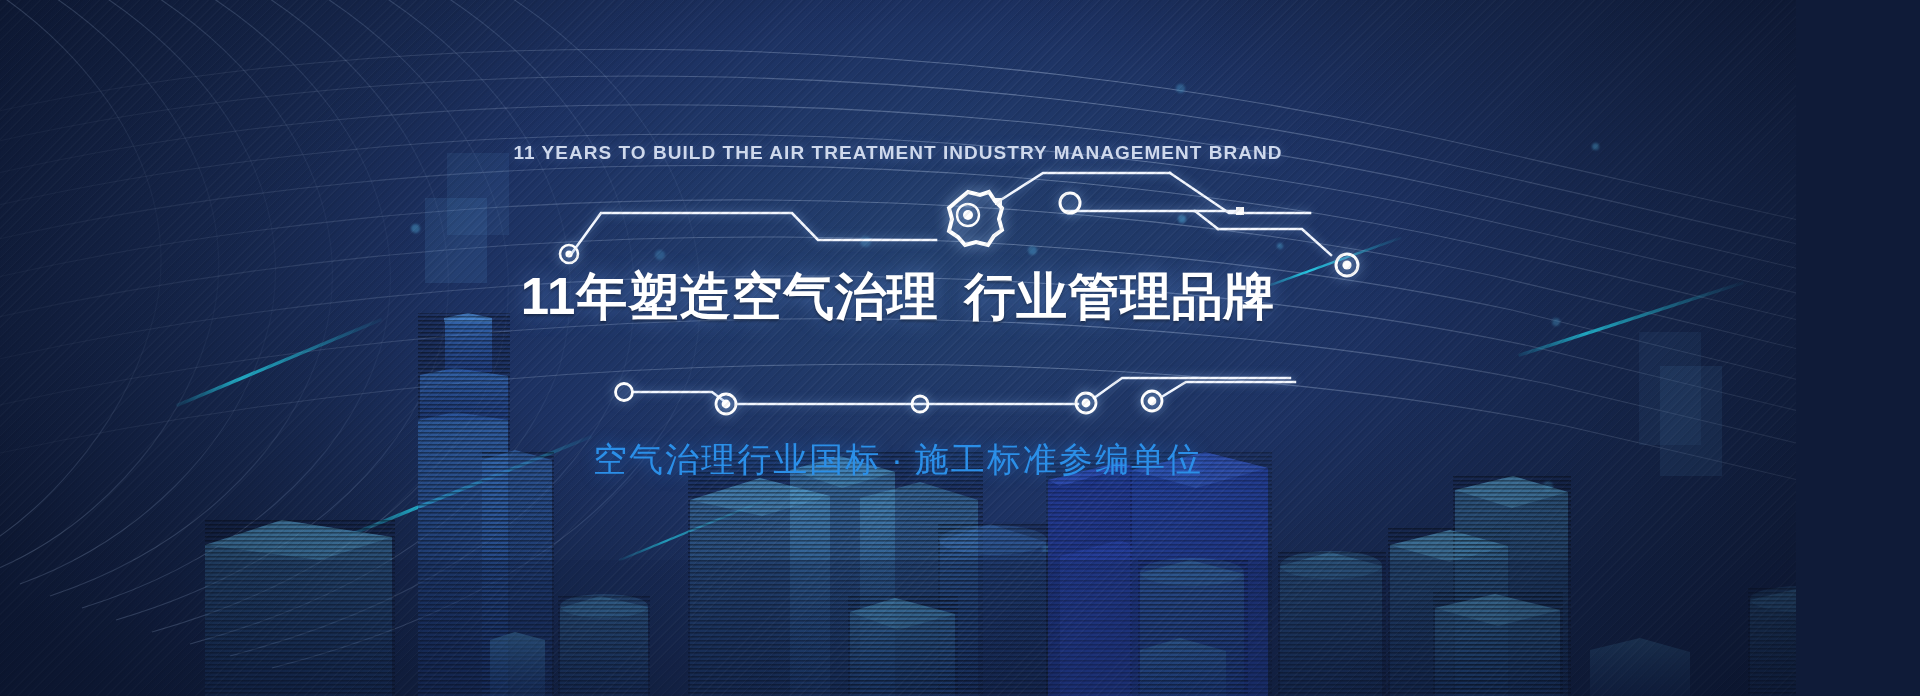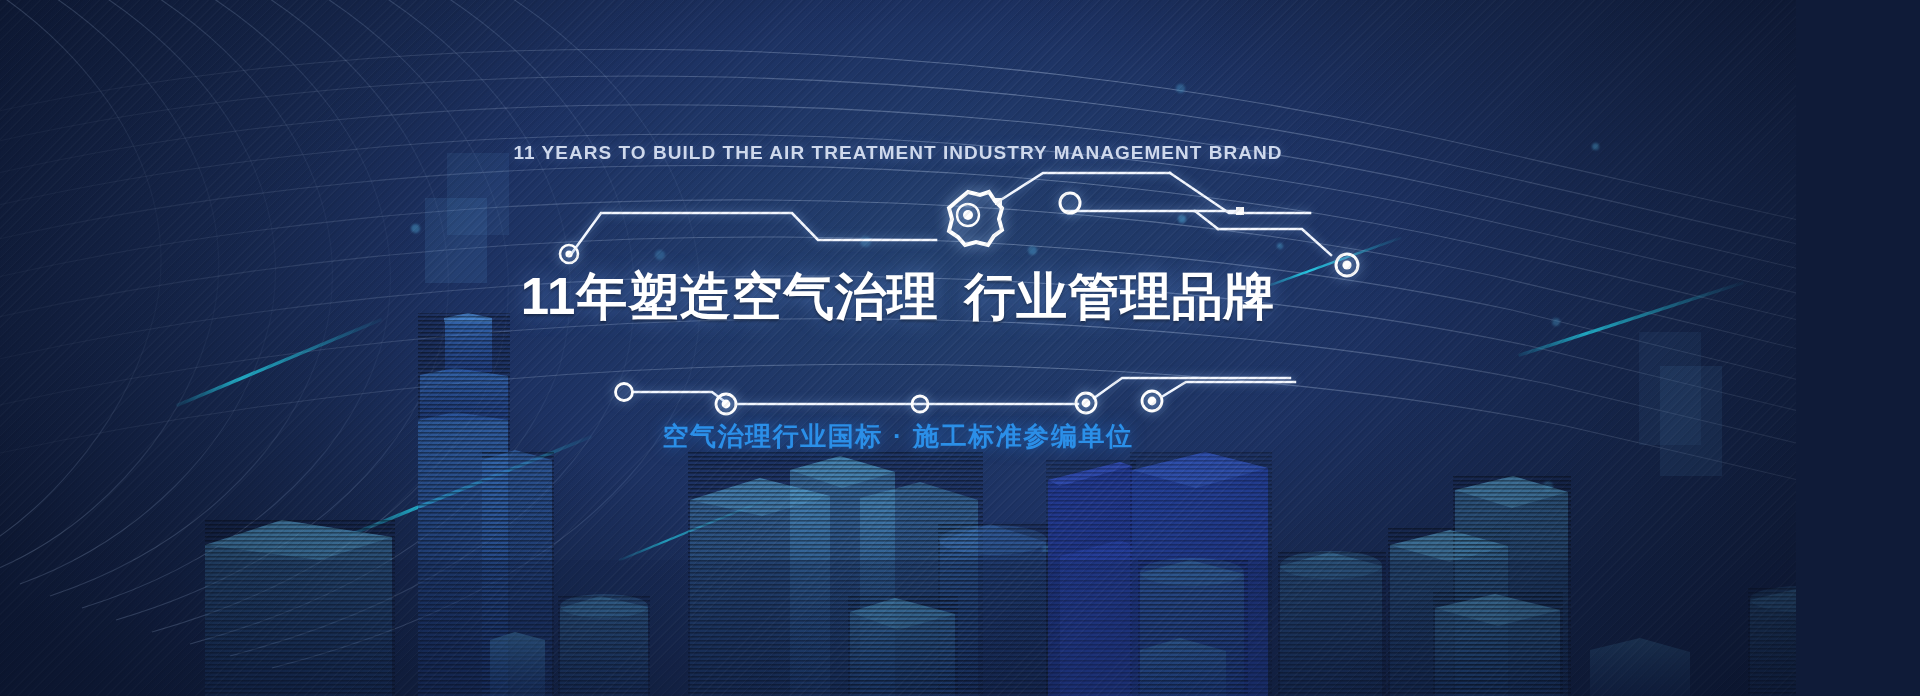--- a/index.html
+++ b/index.html
@@ -69,24 +69,24 @@
     letter-spacing:0.015em;
     white-space:nowrap;
     text-shadow:
       0 0 22px rgba(120,170,255,0.45),
       0 2px 3px rgba(0,0,0,0.45);
   }
   .headline .gap { display:inline-block; width:26px; }
 
   .subline {
     position:absolute;
-    top:419px; left:0; right:0;
+    top:437px; left:0; right:0;
     color:#2b8fe8;
-    font-size:26px;
-    font-weight:700;
+    font-size:34px;
+    font-weight:400;
     letter-spacing:0.06em;
     white-space:nowrap;
     text-shadow: 0 0 16px rgba(40,130,230,0.55);
   }
   .subline .dot { display:inline-block; padding:0 10px; color:#2b8fe8; }
 
   
   .rect { position:absolute; background:rgba(86,140,200,0.12); }
   .rect.b { background:rgba(86,150,210,0.15); }
 

